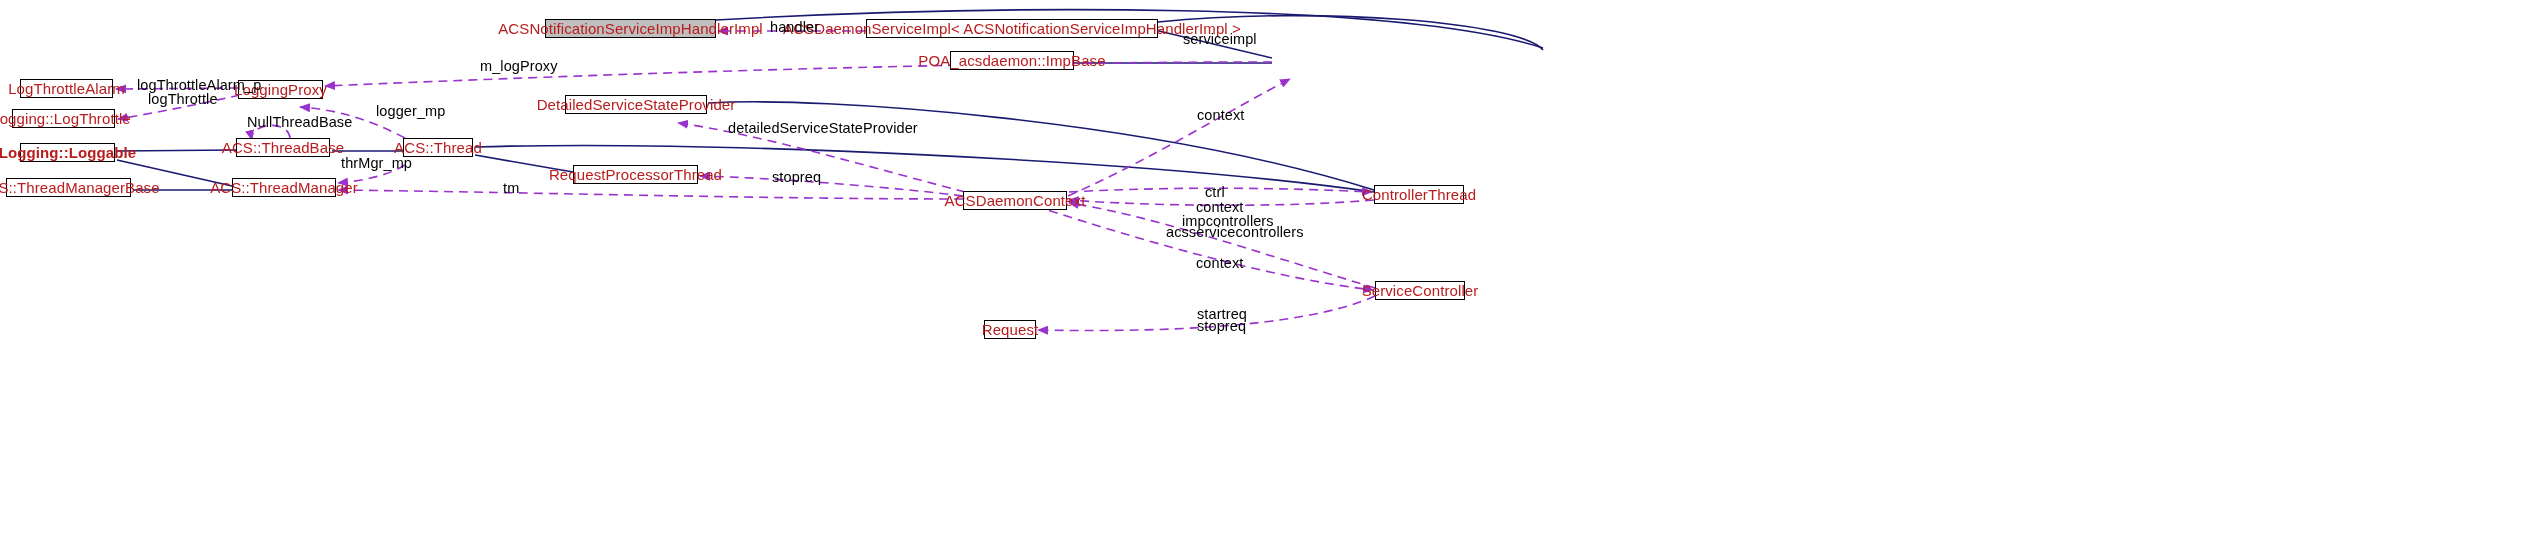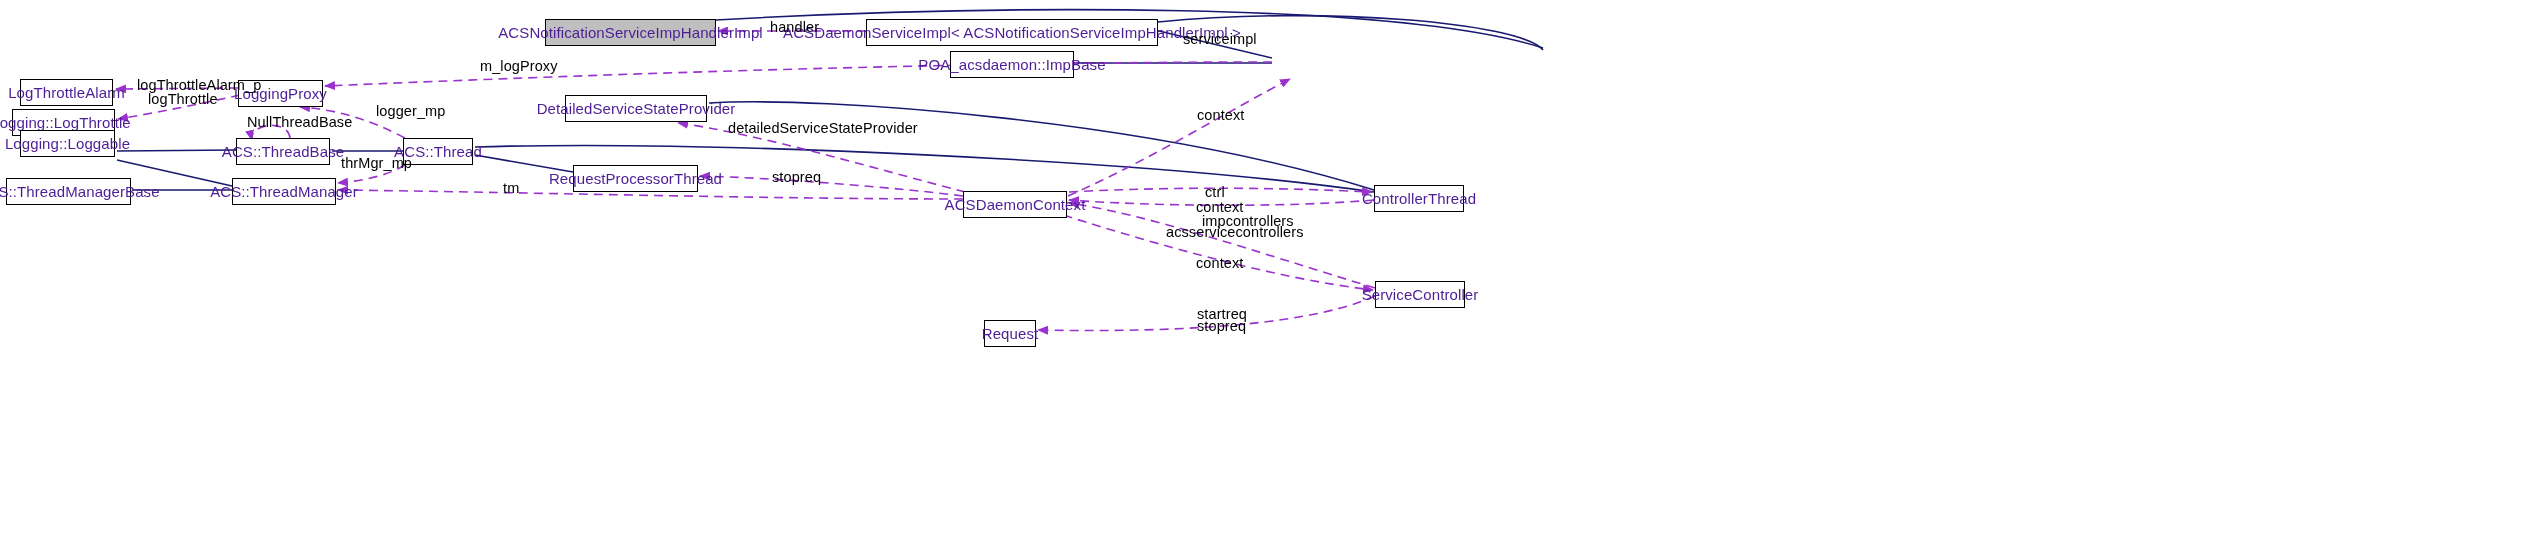--- a/index.html
+++ b/index.html
@@ -21,29 +21,29 @@
     top: 0;
     width: 2547px;
     height: 552px;
     pointer-events: none;
   }
   .node {
     position: absolute;
     box-sizing: border-box;
     border: 1px solid #000000;
     background: #ffffff;
-    color: #4c1d95;
+    color: #b91c1c;
     font-size: 15px;
     line-height: 1;
     white-space: nowrap;
     display: flex;
     align-items: center;
     justify-content: center;
     padding: 0 9px;
-    height: 27px;
+    height: 19px;
     letter-spacing: 0.1px;
   }
   .node.highlight {
     background: #bfbfbf;
     border: 1px solid #000000;
   }
   .edge-label {
     position: absolute;
     font-size: 14.5px;
     color: #000000;
@@ -154,21 +154,21 @@
   </div>
 
   <div class="node" style="left:12px; top:109px; width:103px;">
     <span>logging::LogThrottle</span>
   </div>
 
   <div class="node" style="left:565px; top:95px; width:142px;">
     <span>DetailedServiceStateProvider</span>
   </div>
 
-  <div class="node" style="left:20px; top:130px; width:95px;">
+  <div class="node" style="left:20px; top:143px; width:95px;font-weight:bold;">
     <span>Logging::Loggable</span>
   </div>
 
   <div class="node" style="left:236px; top:138px; width:94px;">
     <span>ACS::ThreadBase</span>
   </div>
 
   <div class="node" style="left:403px; top:138px; width:70px;">
     <span>ACS::Thread</span>
   </div>
@@ -222,21 +222,21 @@
   <div class="edge-label" style="left:341px; top:156px;">thrMgr_mp</div>
 
   <div class="edge-label" style="left:503px; top:181px;">tm</div>
 
   <div class="edge-label" style="left:772px; top:170px;">stopreq</div>
 
   <div class="edge-label" style="left:1205px; top:185px;">ctrl</div>
 
   <div class="edge-label" style="left:1196px; top:200px;">context</div>
 
-  <div class="edge-label" style="left:1182px; top:214px;margin-left:20px;">impcontrollers</div>
+  <div class="edge-label" style="left:1182px; top:214px;">impcontrollers</div>
 
   <div class="edge-label" style="left:1166px; top:225px;">acsservicecontrollers</div>
 
   <div class="edge-label" style="left:1196px; top:256px;">context</div>
 
   <div class="edge-label" style="left:1197px; top:307px;">startreq</div>
 
   <div class="edge-label" style="left:1197px; top:319px;">stopreq</div>
 
 </div>

